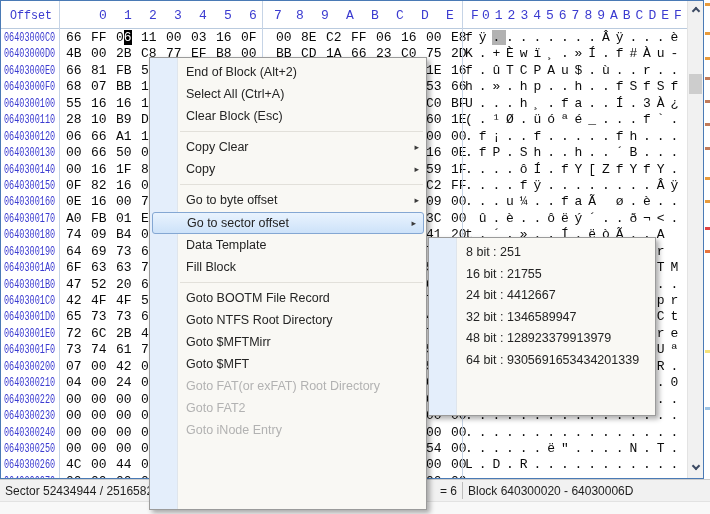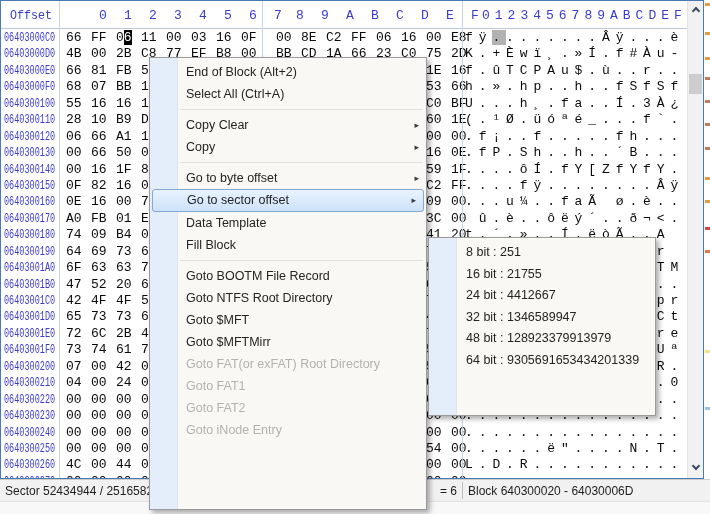--- a/index.html
+++ b/index.html
@@ -166,35 +166,35 @@
     <span class="sb-sector">Sector 52434944 / 251658240</span>
     <span class="sb-eq">= 6</span>
     <div class="sb-div"></div>
     <span class="sb-block">Block 640300020 - 64030006D</span>
   </div>
   <div class="strip2"></div>
 
   <div class="menu" id="menu">
       <div class="mi"><span>End of Block (Alt+2)</span></div>
       <div class="mi"><span>Select All (Ctrl+A)</span></div>
+      <div class="mi"><span>Clear Block (Esc)</span></div>
       <div class="msep"></div>
       <div class="mi"><span>Copy Clear</span><span class="arr">▸</span></div>
       <div class="mi"><span>Copy</span><span class="arr">▸</span></div>
       <div class="msep"></div>
       <div class="mi"><span>Go to byte offset</span><span class="arr">▸</span></div>
       <div class="mi hl"><span>Go to sector offset</span><span class="arr">▸</span></div>
       <div class="mi"><span>Data Template</span></div>
       <div class="mi"><span>Fill Block</span></div>
       <div class="msep"></div>
       <div class="mi"><span>Goto BOOTM File Record</span></div>
       <div class="mi"><span>Goto NTFS Root Directory</span></div>
+      <div class="mi"><span>Goto $MFTMirr</span></div>
       <div class="mi"><span>Goto $MFT</span></div>
-      <div class="mi"><span>Goto $MFTMirr</span></div>
       <div class="mi dis"><span>Goto FAT(or exFAT) Root Directory</span></div>
-      <div class="mi dis"><span>Goto FAT1</span></div>
       <div class="mi dis"><span>Goto FAT2</span></div>
       <div class="mi dis"><span>Goto iNode Entry</span></div>
     </div>
   <div class="submenu" id="submenu">
       <div class="mi">8 bit : 251</div>
       <div class="mi">16 bit : 21755</div>
       <div class="mi">24 bit : 4412667</div>
       <div class="mi">32 bit : 1346589947</div>
       <div class="mi">48 bit : 128923379913979</div>
       <div class="mi">64 bit : 9305691653434201339</div>

